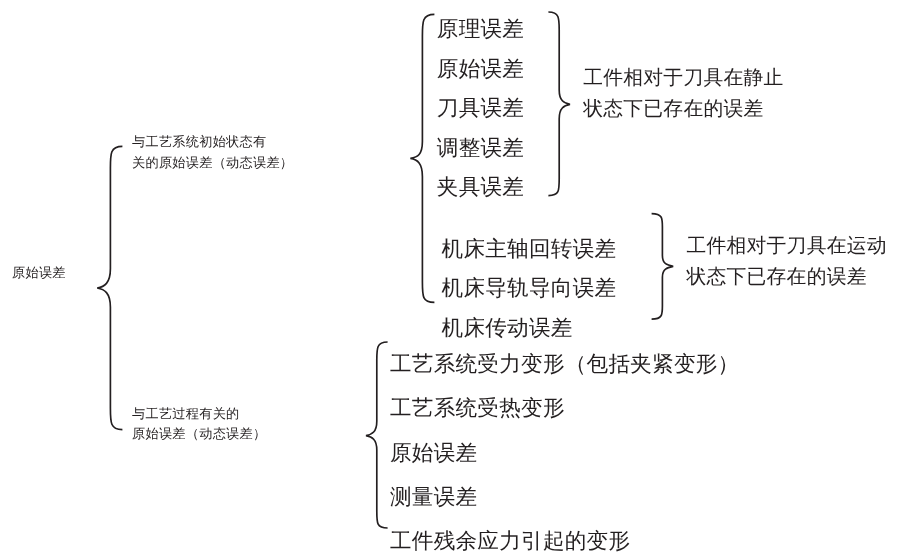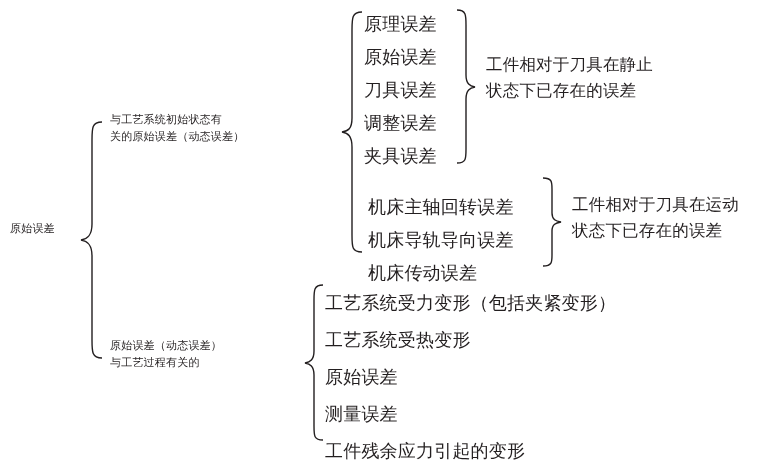--- a/index.html
+++ b/index.html
@@ -78,22 +78,22 @@
       <path d="M24 2 C14 2 14 8 14 20 L14 104 C14 116 9 119 3 120 C9 121 14 124 14 136 L14 220 C14 232 14 238 24 238" fill="none" stroke="#231f20" stroke-width="1.4"></path>
     </svg>
   </div>
 
   <div class="node" id="l1-static">
     <div>与工艺系统初始状态有</div>
     <div>关的原始误差（动态误差）</div>
   </div>
 
   <div class="node" id="l1-dynamic">
+    <div>与工艺过程有关的</div>
     <div>原始误差（动态误差）</div>
-    <div>与工艺过程有关的</div>
   </div>
 
   <div class="brace" style="left:340px; top:10px; width:24px; height:245px;">
     <svg width="24" height="245" viewBox="0 0 24 245" aria-hidden="true">
       <path d="M22 2 C12 2 12 8 12 20 L12 108 C12 119 8 121 2 122 C8 123 12 126 12 137 L12 225 C12 237 12 242 22 242" fill="none" stroke="#231f20" stroke-width="1.4"></path>
     </svg>
   </div>
 
   <div class="brace" style="left:303px; top:283px; width:22px; height:160px;">
     <svg width="22" height="160" viewBox="0 0 22 160" aria-hidden="true">

